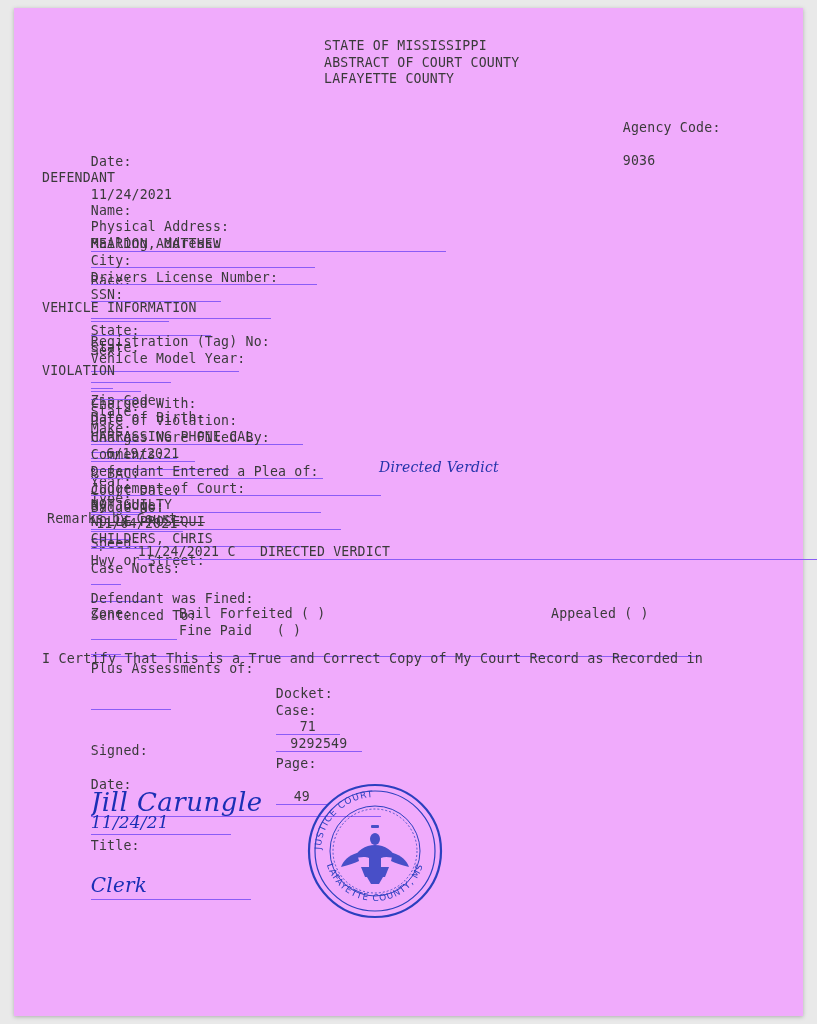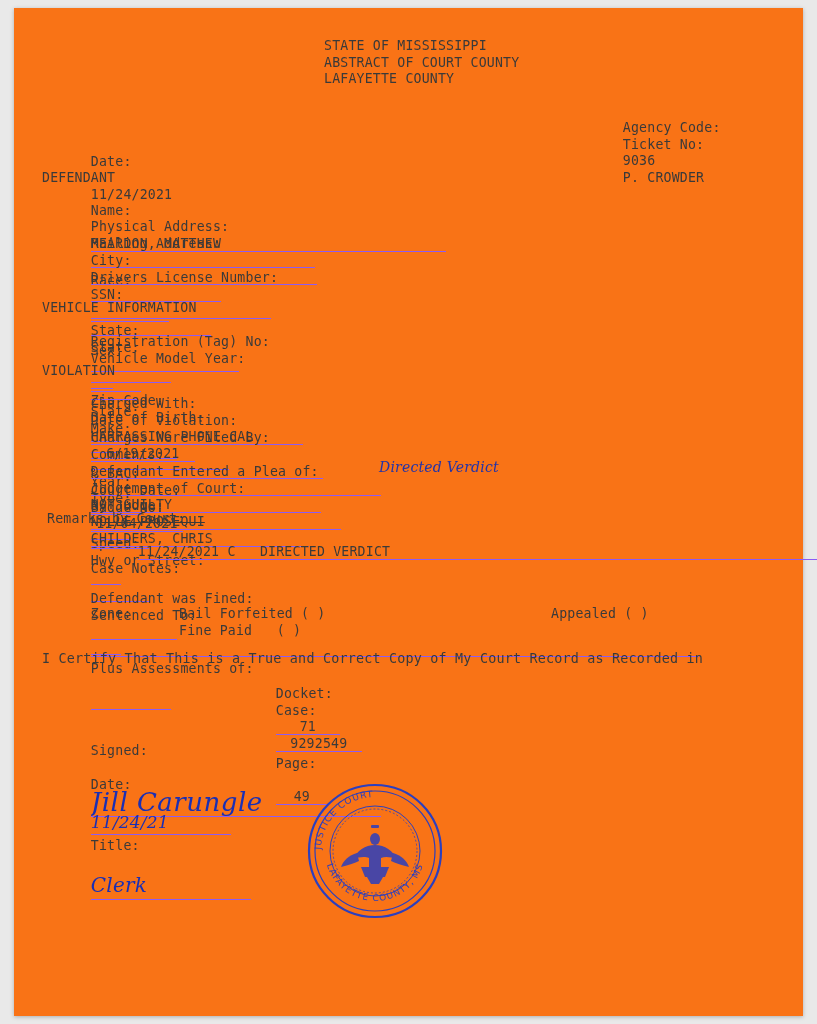--- a/index.html
+++ b/index.html
@@ -12,21 +12,21 @@
     height: 1024px;
     overflow: hidden;
     font-family: "DejaVu Sans Mono", monospace;
   }
   .page {
     position: absolute;
     left: 14px;
     top: 8px;
     width: 789px;
     height: 1008px;
-    background: #f97316;
+    background: #f0abfc;
     box-shadow: 0 1px 4px rgba(0,0,0,0.25);
   }
   .doc {
     position: absolute;
     left: 0;
     top: 0;
     width: 789px;
     height: 1008px;
     font-family: "DejaVu Sans Mono", monospace;
     font-size: 13.2px;
@@ -107,25 +107,20 @@
     <div class="hdr">
       <div>STATE OF MISSISSIPPI</div>
       <div>ABSTRACT OF COURT COUNTY</div>
       <div>LAFAYETTE COUNTY</div>
     </div>
 
     <div class="abs" style="left:560px; top:95px;">
       <span>Agency Code:</span>
       <span style="display:inline-block; width:24px;"></span>
       <span>9036</span>
-    </div>
-    <div class="abs" style="left:560px; top:112px;">
-      <span>Ticket No:</span>
-      <span style="display:inline-block; width:34px;"></span>
-      <span>P. CROWDER</span>
     </div>
 
     <div class="abs" style="left:28px; top:129px;">
       <span>Date:</span>
       <span> </span>
       <span>11/24/2021</span>
     </div>
 
     <div class="abs" style="left:28px; top:162px;">DEFENDANT</div>
 

